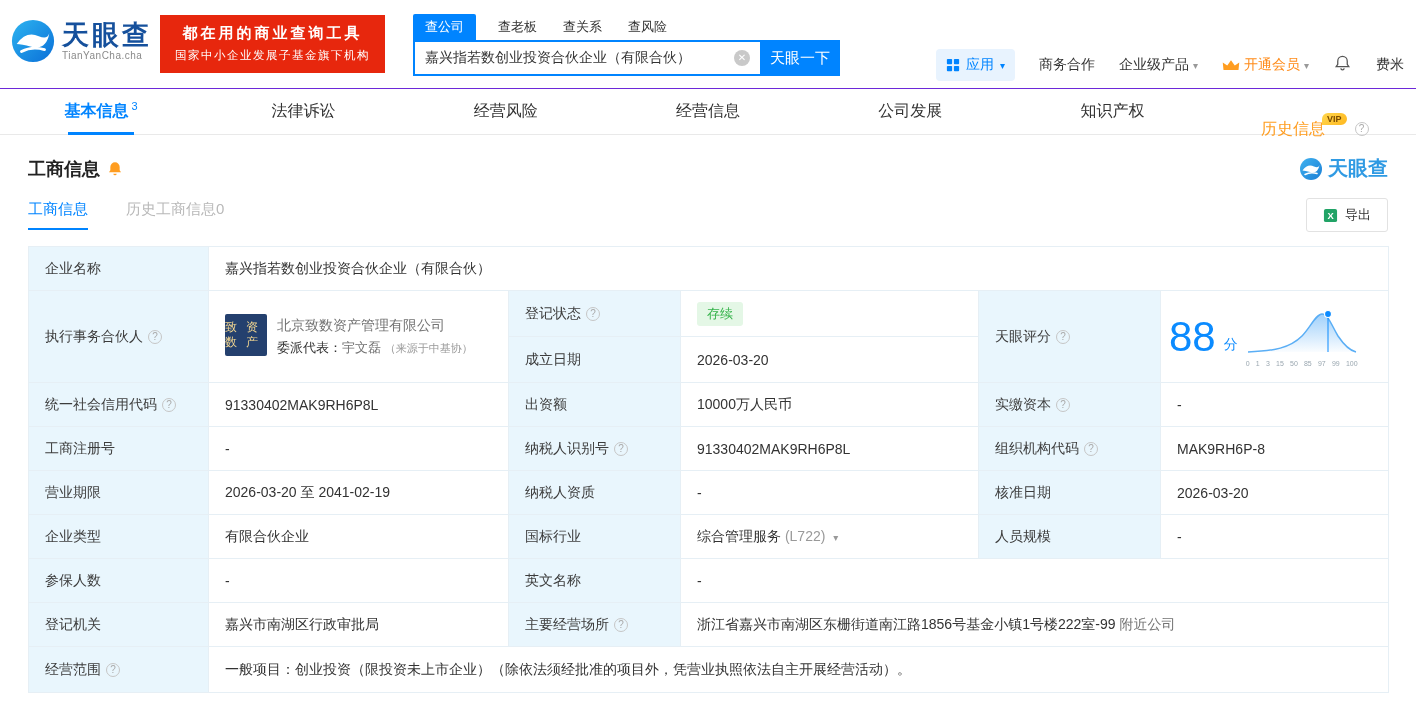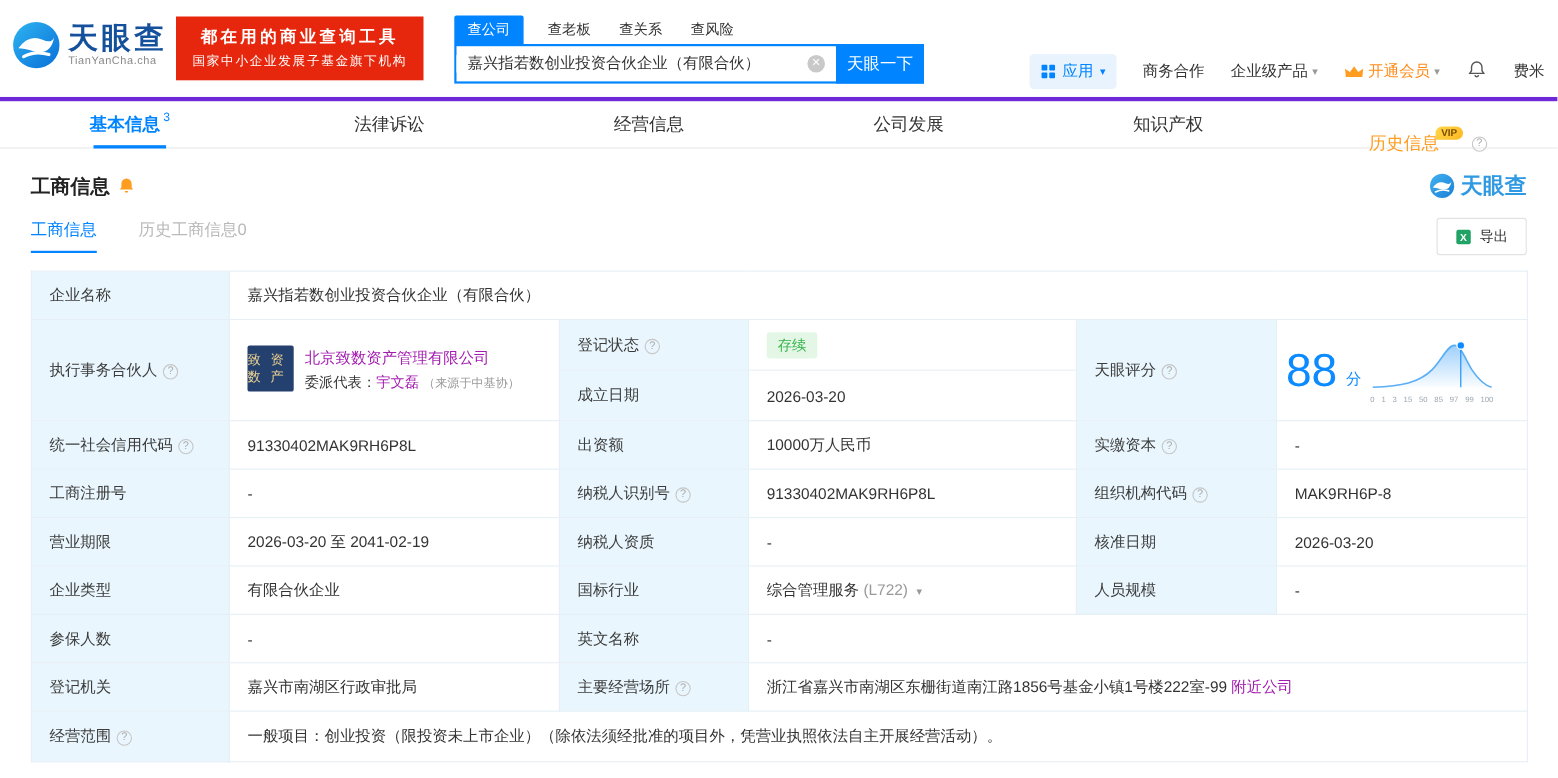--- a/index.html
+++ b/index.html
@@ -30,21 +30,21 @@
 
   .topnav { position:absolute; right:12px; top:49px; display:flex; align-items:center; gap:24px; font-size:14px; }
   .app-pill { display:flex; align-items:center; gap:6px; background:#e8f3fe; color:#0084ff; padding:7px 10px;
     border-radius:4px; cursor:pointer; }
   .nav-item { color:#333; cursor:pointer; display:flex; align-items:center; gap:4px; }
   .nav-member { color:#ff8b19; cursor:pointer; display:flex; align-items:center; gap:4px; }
   .caret { font-size:10px; color:#999; }
   .caret.blue { color:#0084ff; }
 
   
-  .main-tabs { display:flex; height:47px; border-top:4px solid #6d28d9; border-bottom:1px solid #e9e9e9; }
+  .main-tabs { display:flex; height:47px; border-top:1px solid #6d28d9; border-bottom:1px solid #e9e9e9; }
   .mtab { flex:1; display:flex; align-items:center; justify-content:center; font-size:16px; color:#333;
     position:relative; cursor:pointer; }
   .mtab.active { color:#0084ff; font-weight:700; }
   .mtab.active::after { content:""; position:absolute; bottom:-1px; left:50%; transform:translateX(-50%);
     width:66px; height:3px; background:#0084ff; }
   .cnt { font-size:11px; color:#0084ff; margin-left:3px; position:relative; top:-6px; font-weight:400; }
   .mtab.history { color:#ff9d20;margin-top:35px; }
   .vip-badge { background:linear-gradient(135deg,#ffd64d,#ffb81f); color:#7a4c00; font-size:9px; font-weight:700;
     padding:1px 5px; border-radius:7px 7px 7px 1px; position:relative; top:-10px; left:-3px; }
 
@@ -64,21 +64,21 @@
 
   
   .info-table { width:1360px; margin:0 28px; border-collapse:collapse; table-layout:fixed; font-size:14px; }
   .info-table td { border:1px solid #e6eff5; padding:0 16px; height:44px; vertical-align:middle; }
   .info-table tr.h46 td { height:46px; }
   td.lbl { background:#e9f6fd; color:#3c3c3c; }
   td.val { background:#fff; color:#333; }
   .q { display:inline-block; width:14px; height:14px; line-height:12px; border:1px solid #c6c6c6; border-radius:50%;
     color:#aaa; font-size:10px; text-align:center; margin-left:5px; vertical-align:1px; cursor:pointer; }
   .badge-green { display:inline-block; background:#e4f7e6; color:#35b34a; font-size:13px; padding:3px 10px; border-radius:3px; }
-  .link { color:#a21caf; cursor:pointer; text-decoration:none;margin-top:16px; }
+  .link { color:#737373; cursor:pointer; text-decoration:none;margin-top:16px; }
   .gray { color:#999; }
   .sub12 { font-size:11px; }
 
   .partner { display:flex; gap:10px; align-items:flex-start; padding:10px 0; }
   .plogo { width:42px; height:42px; background:#24406e; color:#f0d490; font-size:12px; border-radius:2px;
     display:flex; flex-direction:row; align-items:center; justify-content:center; line-height:1.3; flex:none; cursor:pointer; }
   .pinfo { line-height:1.65; }
   .prep { font-size:13px; }
 
   .score-cell { padding:0 8px !important; }
@@ -163,20 +163,21 @@
     <span class="nav-item">费米</span>
   </div>
 </header>
 
 <nav class="main-tabs">
   <div class="mtab active">
     <span>基本信息</span>
     <span class="cnt">3</span>
   </div>
   <div class="mtab">法律诉讼</div>
+  <div class="mtab">经营风险</div>
   <div class="mtab">经营信息</div>
   <div class="mtab">公司发展</div>
   <div class="mtab">知识产权</div>
   <div class="mtab history">
     <span>历史信息</span>
     <span class="vip-badge">VIP</span>
     <span class="q">?</span>
   </div>
 </nav>
 

